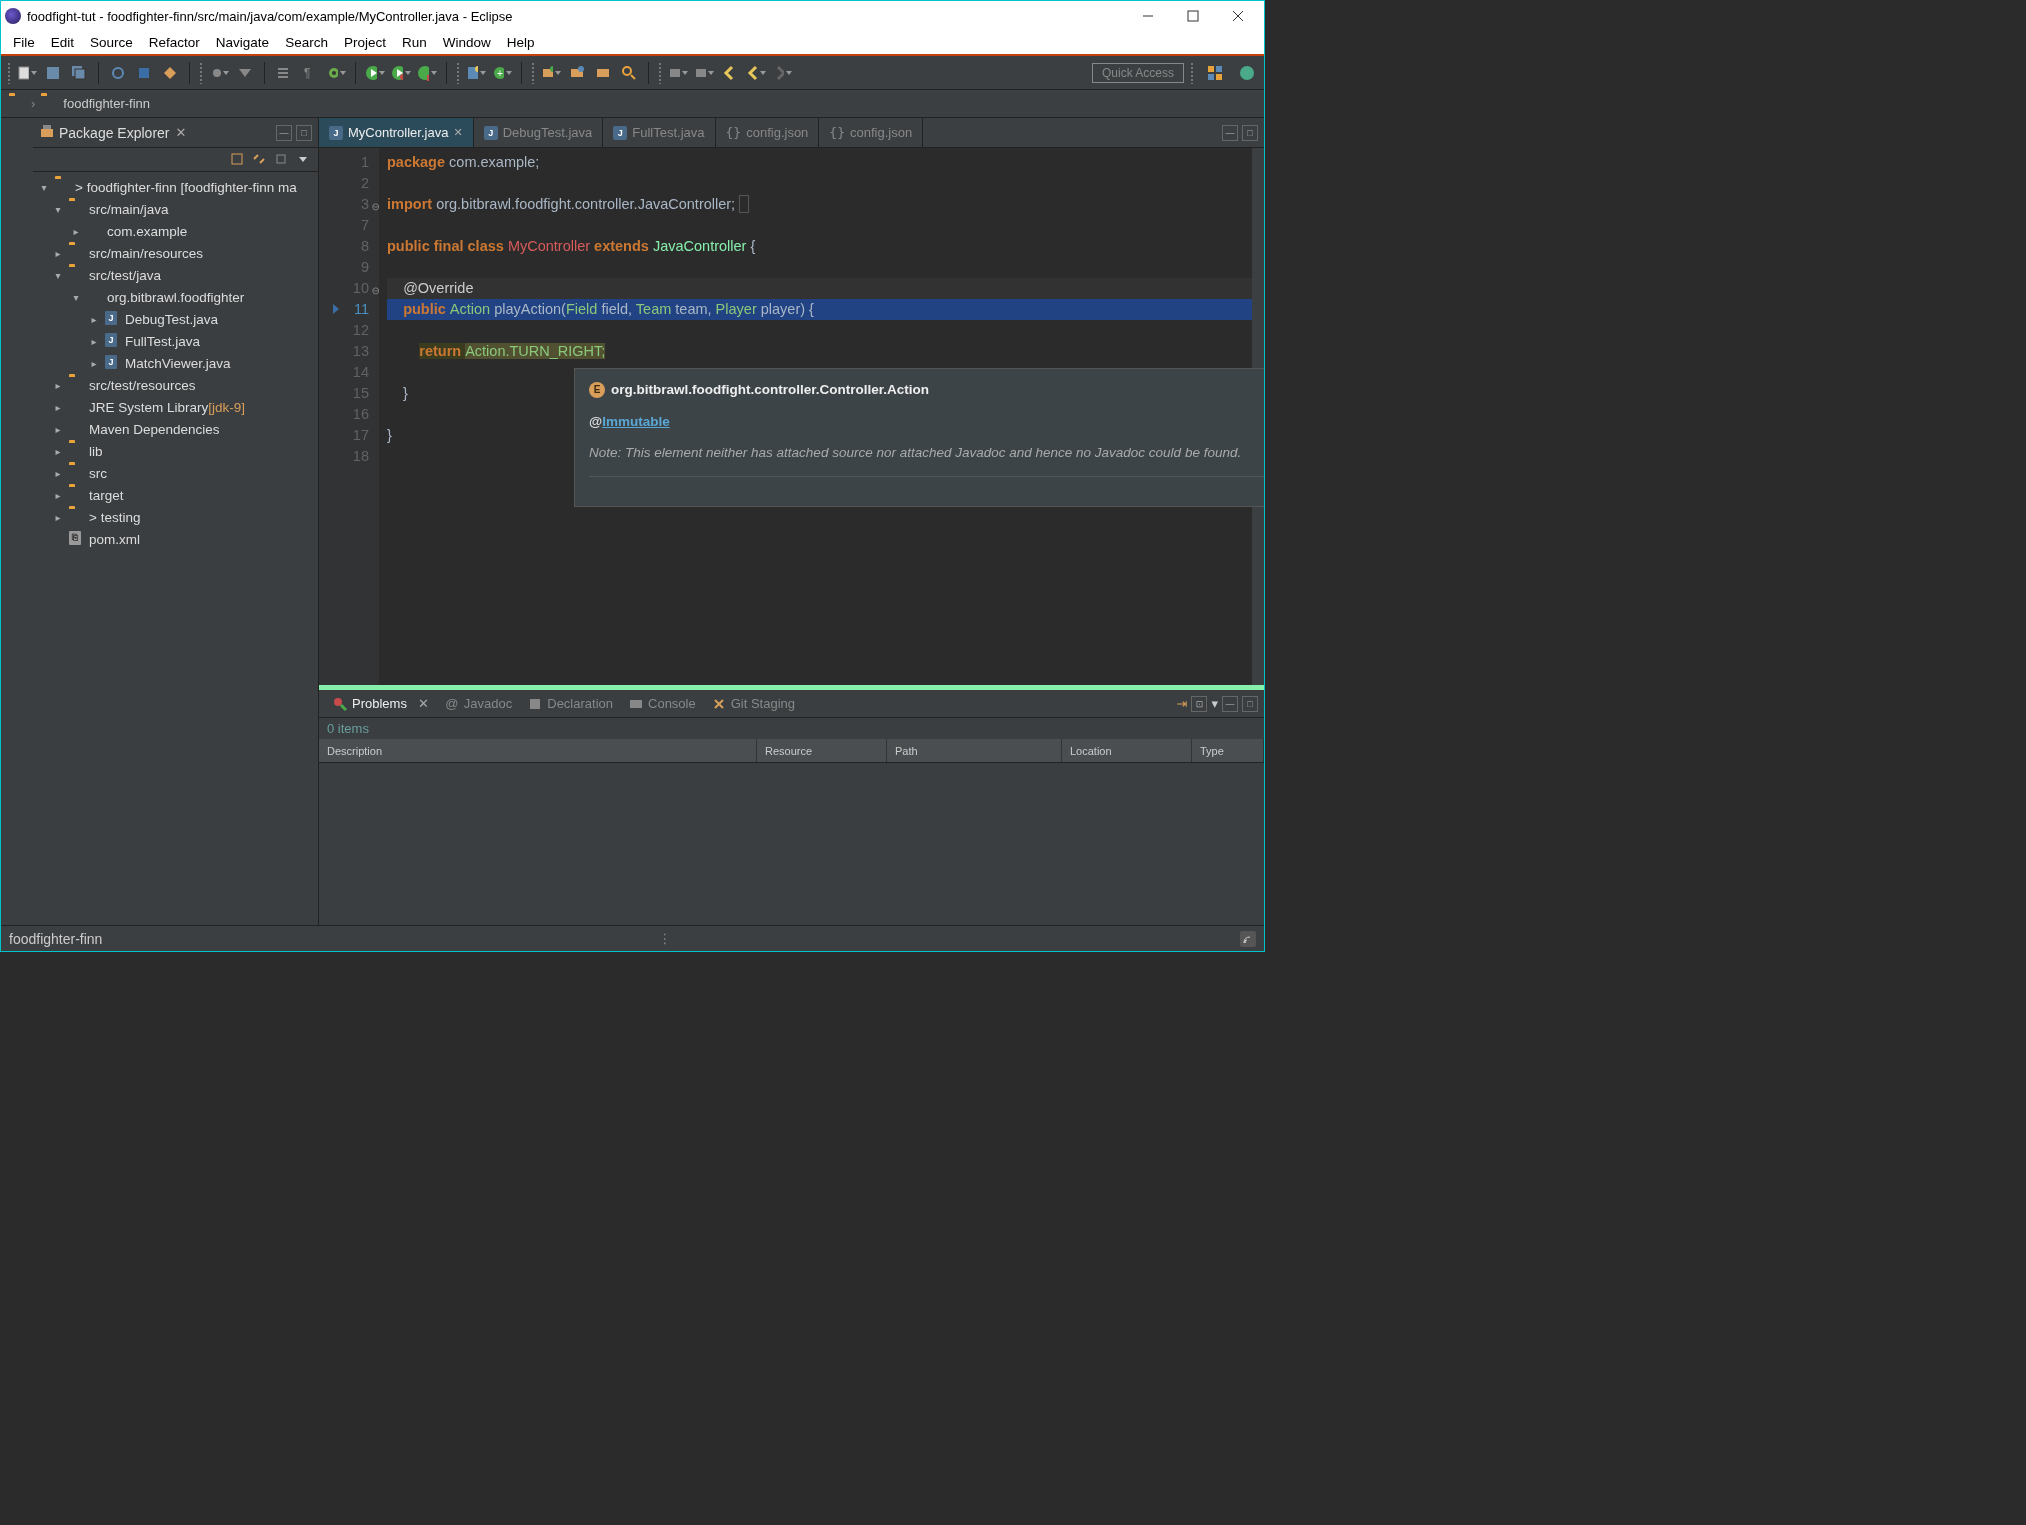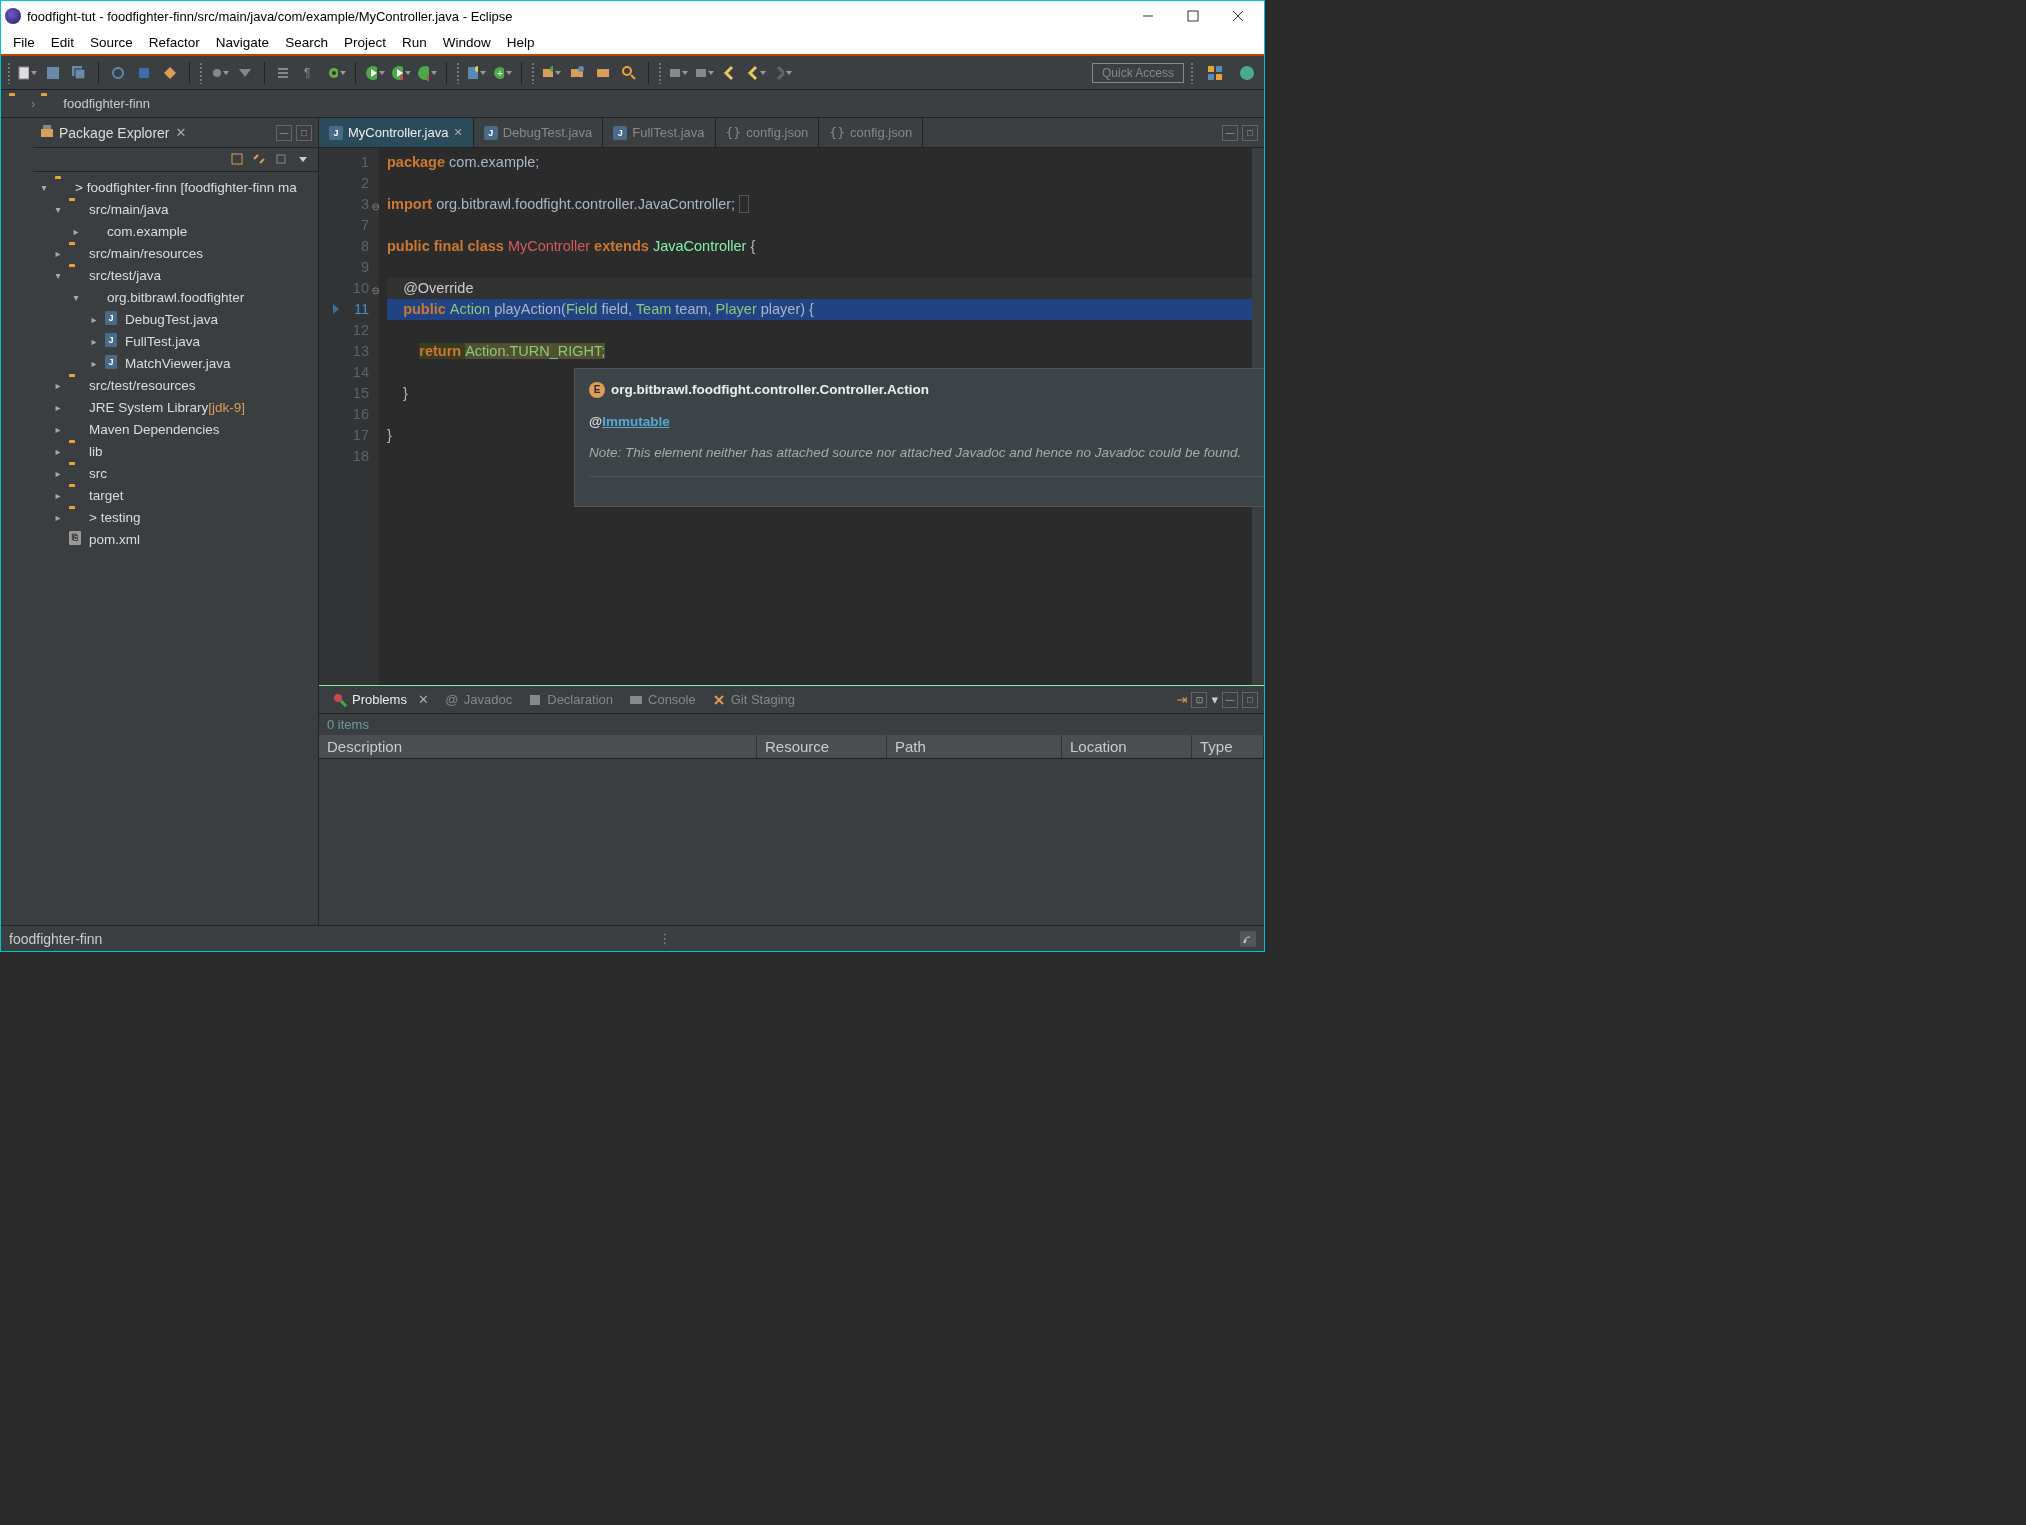--- a/index.html
+++ b/index.html
@@ -94,29 +94,29 @@
 
 .hover { position: absolute; left: 195px; top: 220px; width: 740px; background: #3c4447; border: 1px solid #555; padding: 10px 14px; color: #ccc; font-family: "Segoe UI", sans-serif; font-size: 13.5px; line-height: 1.6; }
 .hover .htitle { font-weight: bold; color: #eee; display: flex; align-items: center; gap: 6px; }
 .hover .enumicon { width:16px; height:16px; background: #d89e5a; border-radius: 50%; display:flex; align-items:center; justify-content:center; color:#3b2a10; font-size:10px; font-weight:bold; }
 .hover .hann { color: #ddd; font-weight: bold; }
 .hover .hlink { color: #5aa7d6; text-decoration: underline; }
 .hover .hnote { font-style: italic; color: #aaa; margin-top: 10px; }
 .hover .hdiv { border-top: 1px solid #555; margin-top: 12px; height: 20px; }
 
 
-.bottompanel { height: 240px; background: #3a3e40; border-top: 1px solid #86efac; display: flex; flex-direction: column; }
+.bottompanel { height: 240px; background: #3a3e40; border-top: 5px solid #86efac; display: flex; flex-direction: column; }
 .bptabs { height: 28px; display: flex; align-items: center; padding: 0 6px; border-bottom: 1px solid #222; }
 .bptab { display: flex; align-items: center; gap: 5px; padding: 0 8px; color: #888; height: 100%; }
 .bptab.active { color: #eee; }
 .bptab .bicon { width: 14px; height: 14px; display:inline-flex; align-items:center; justify-content:center; }
 .bptabs .vbtns { margin-left: auto; display: flex; gap: 4px; }
 .bpcount { padding: 3px 8px; color: #6a9e9e; font-size: 13px; }
 .bpheaders { height: 24px; background: #4a4e50; display: flex; align-items: center; border-bottom: 1px solid #222; }
-.bpcol { padding: 0 8px; color: #ccc; font-size: 15px; border-right: 1px solid #333; height: 100%; display: flex; align-items: center; }
+.bpcol { padding: 0 8px; color: #ccc; font-size: 11px; border-right: 1px solid #333; height: 100%; display: flex; align-items: center; }
 
 
 .statusbar { height: 26px; background: #3c3f41; display: flex; align-items: center; padding: 0 8px; border-top: 1px solid #222; }
 .statusbar .stext { color: #ccc; font-size: 14px; }
 .statusbar .srss { margin-left: auto; width: 16px; height: 16px; background: #555; border-radius: 2px; display:flex; align-items:center; justify-content:center; }
 .statusbar .sdots { margin-left: auto; color: #888; letter-spacing: 1px; margin-right: 12px; }
 </style>
 </head>
 <body>
 

